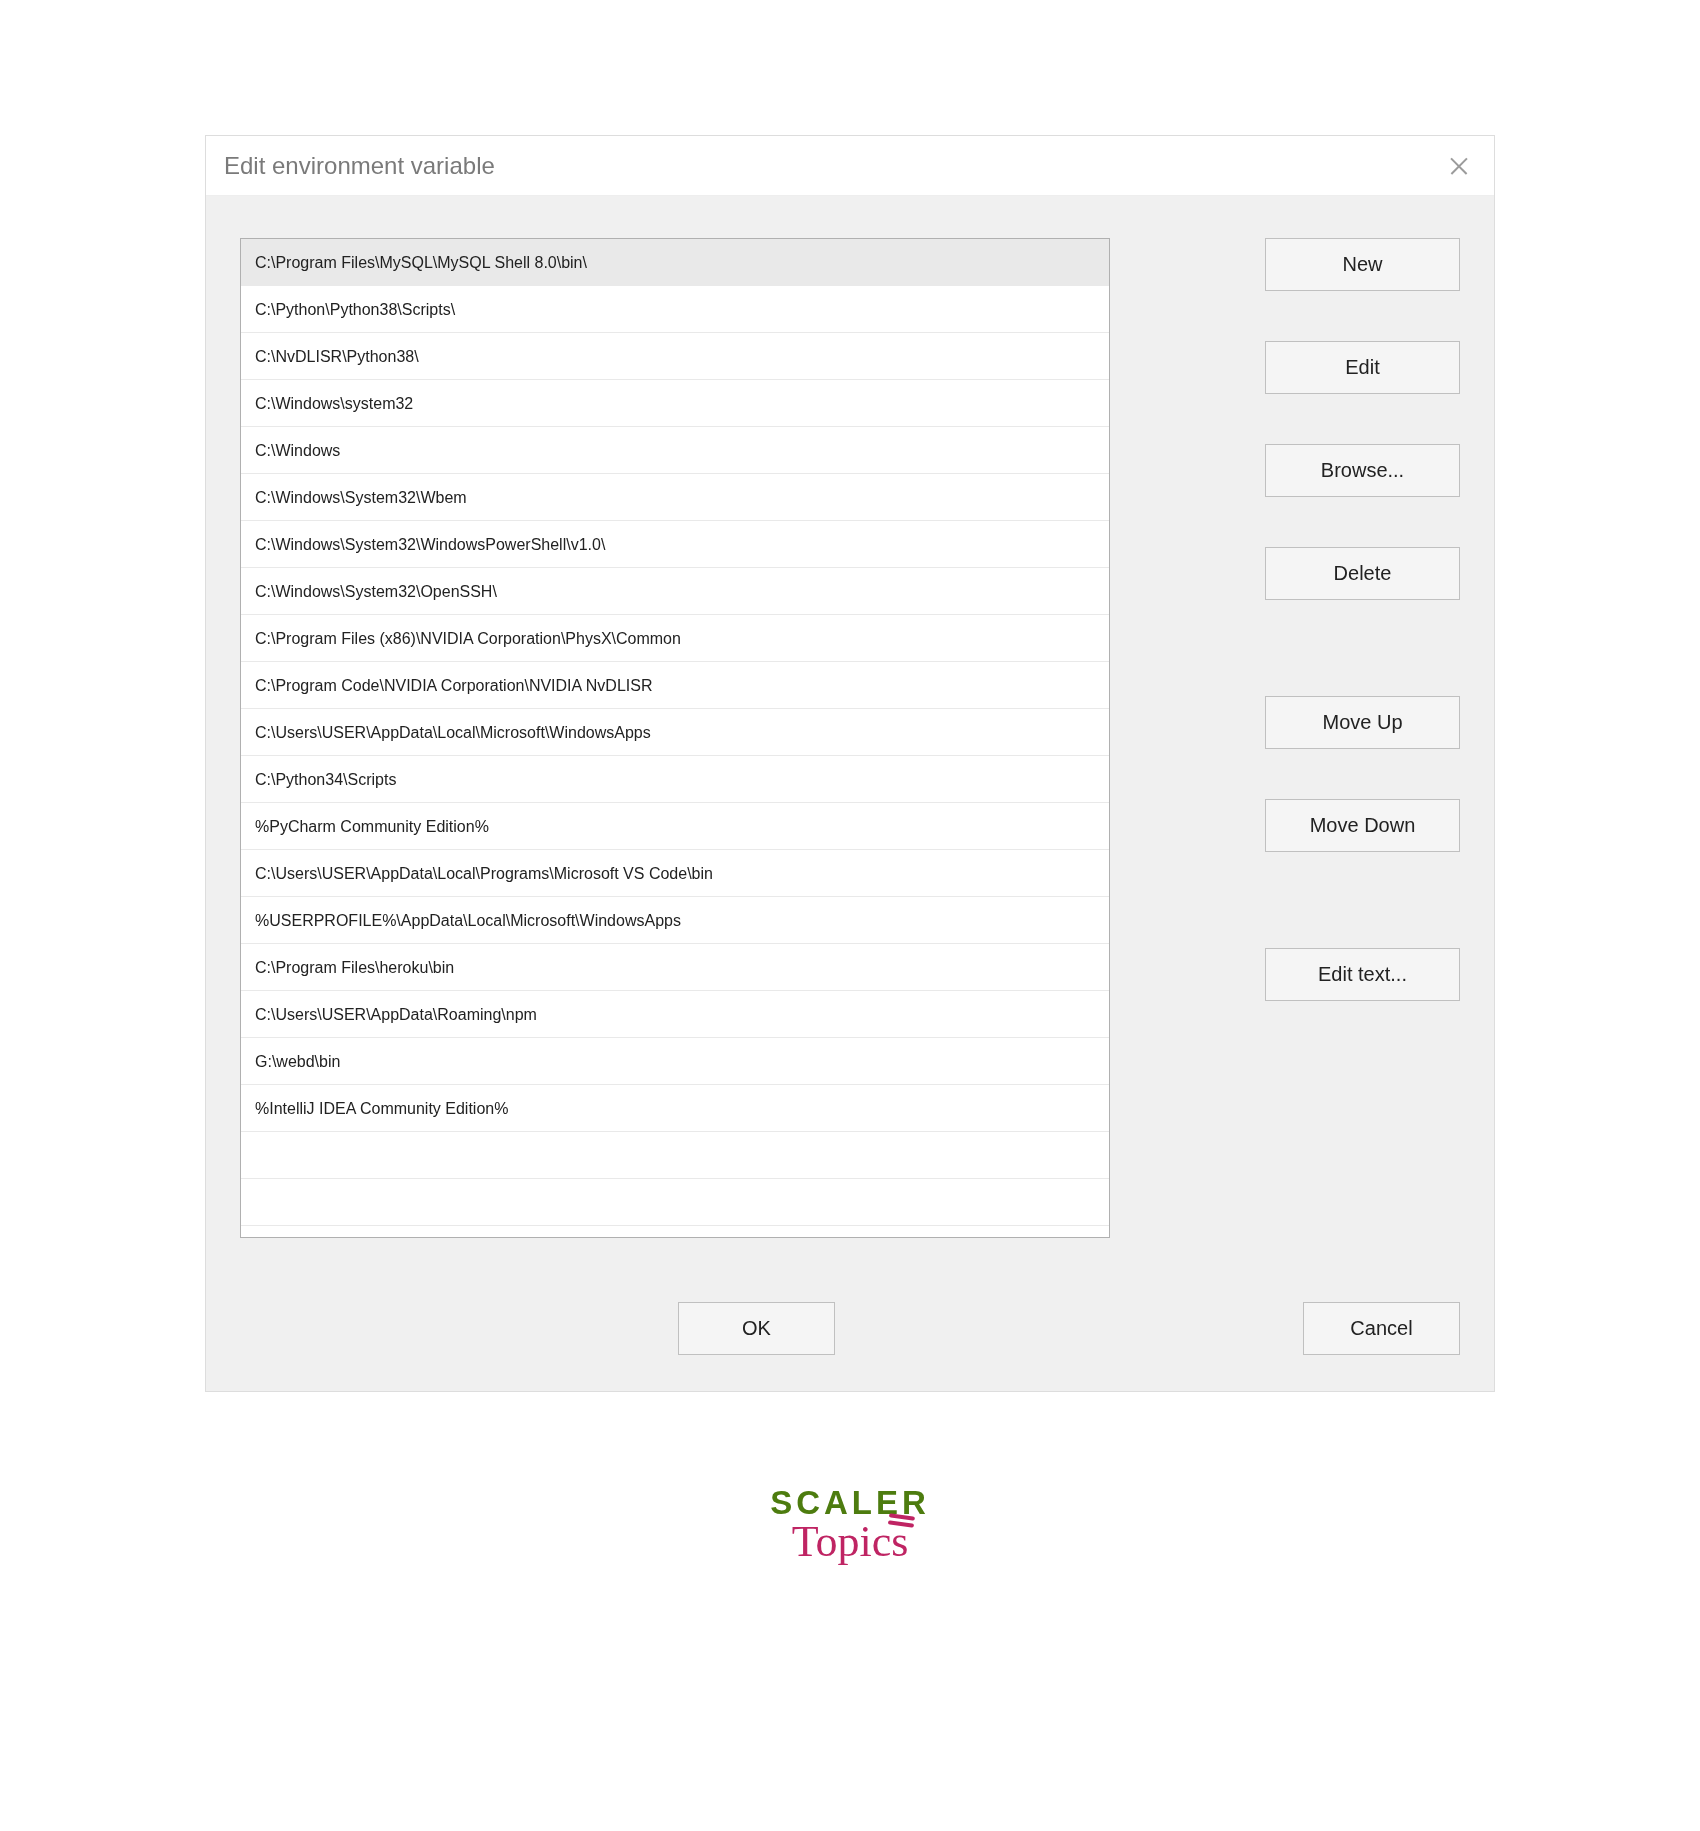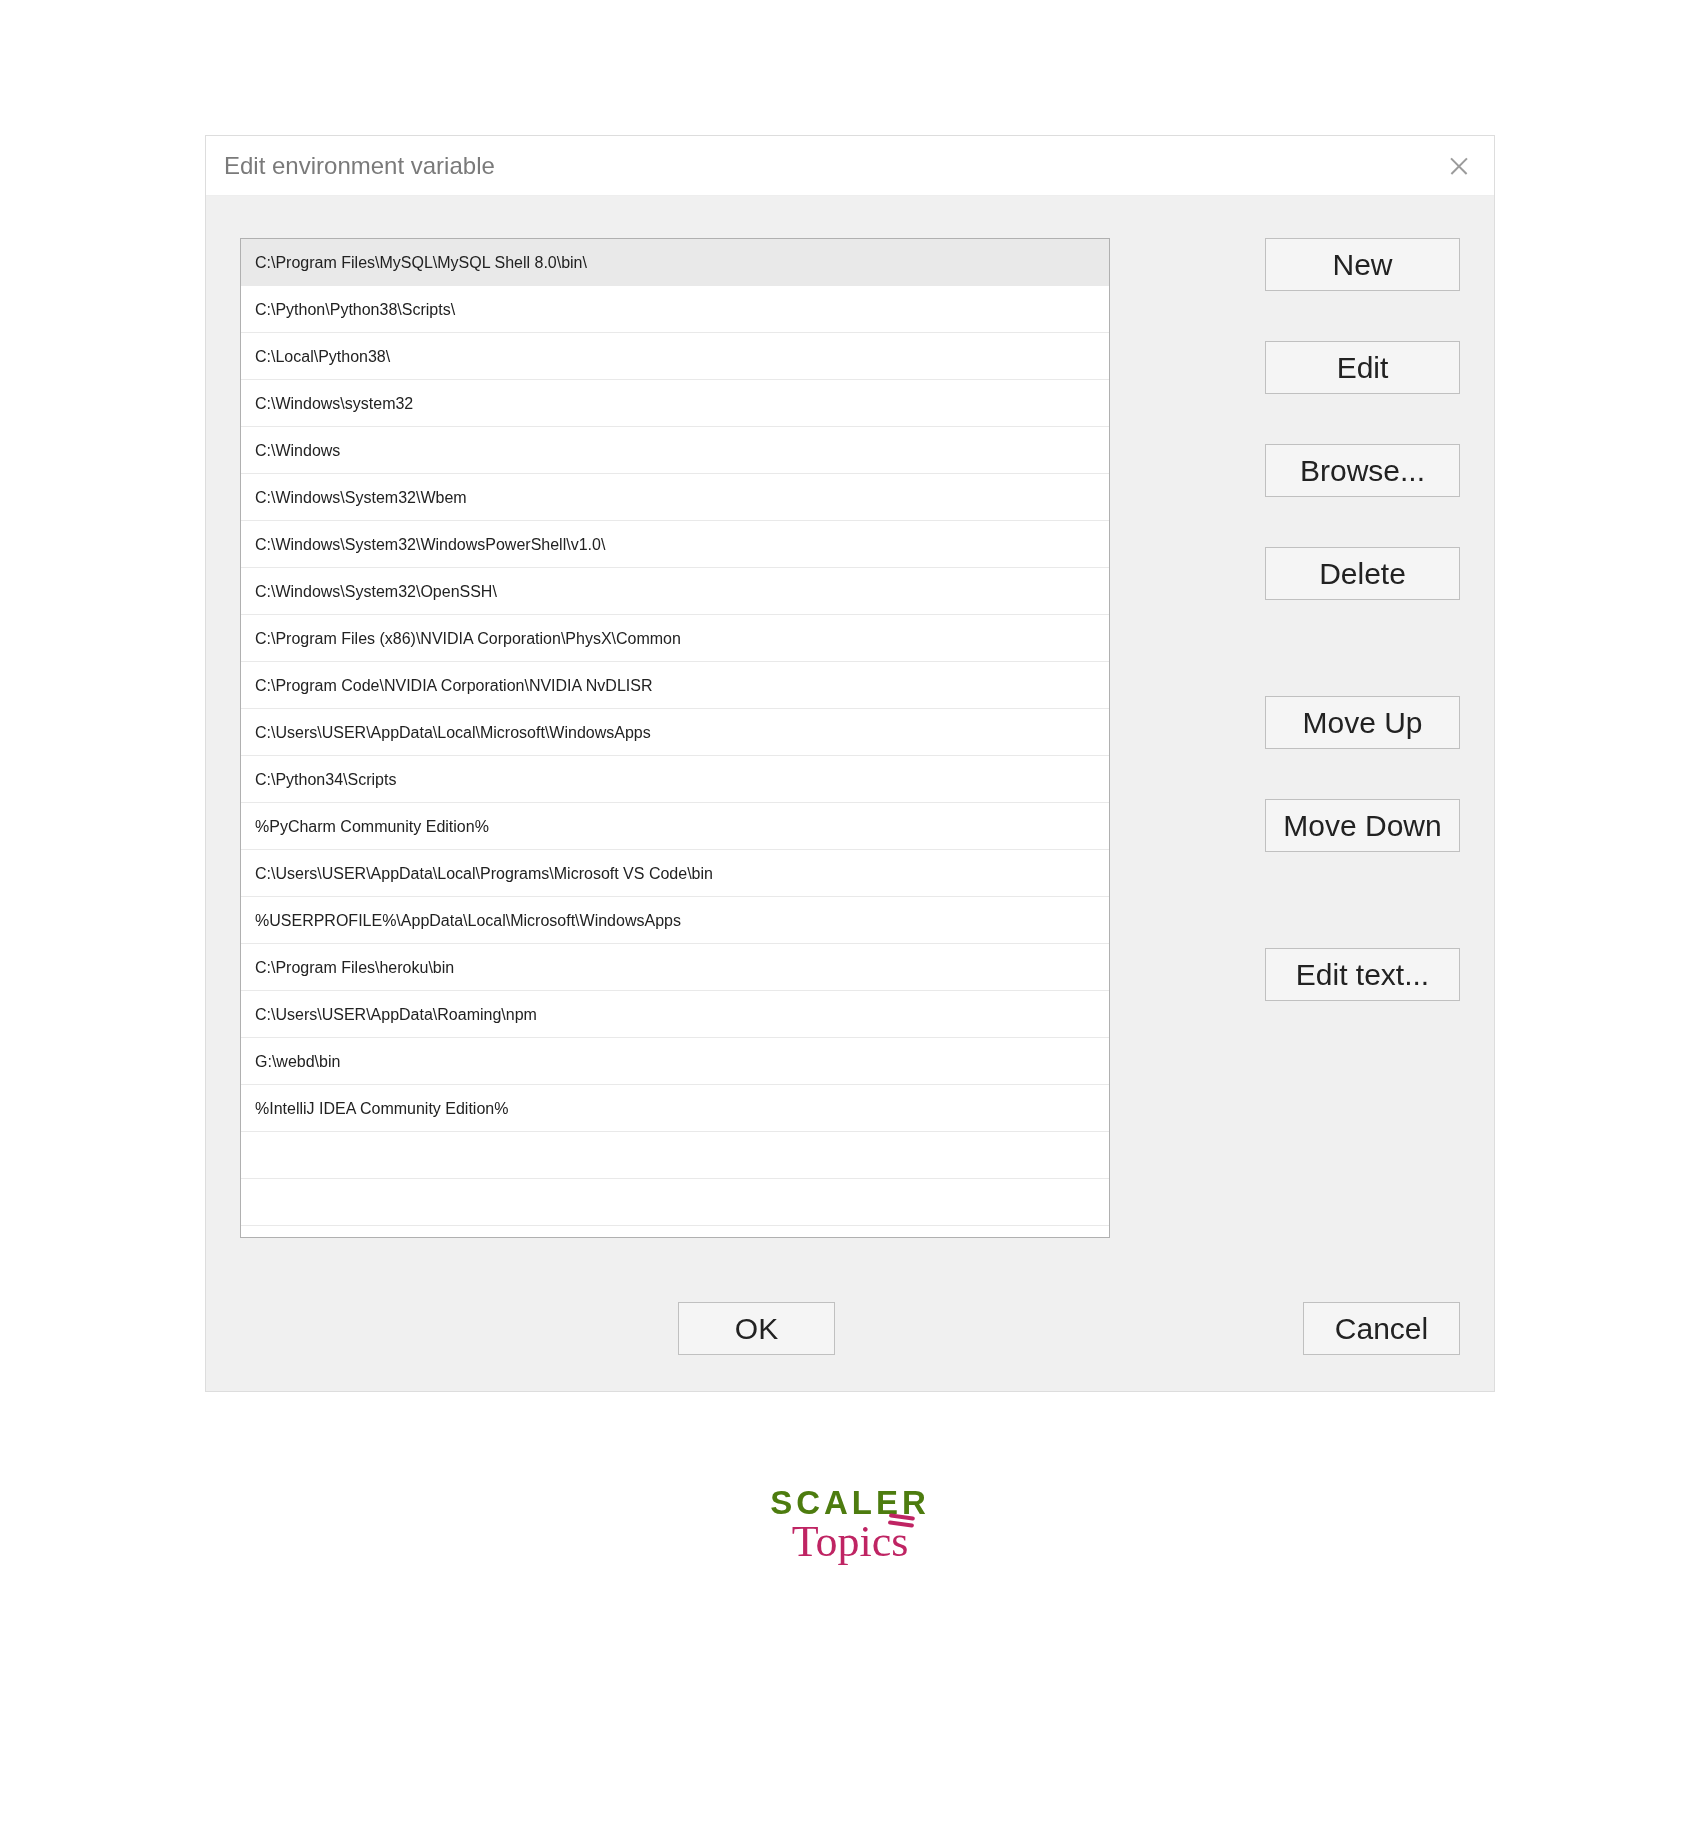--- a/index.html
+++ b/index.html
@@ -85,21 +85,21 @@
     flex: 1;
     display: flex;
     flex-direction: column;
     gap: 4px;
   }
   .btn {
     width: 195px;
     height: 53px;
     border: 1px solid #c0c0c0;
     background: #f5f5f5;
-    font-size: 30px;
+    font-size: 20px;
     color: #222222;
     font-family: inherit;
     cursor: pointer;
     margin-left: auto;
   }
   .gap-sm { height: 42px; }
   .gap-md { height: 88px; }
 
   .footer-row {
     display: flex;
@@ -152,21 +152,21 @@
     <div class="titlebar">
       <div class="titlebar-title">Edit environment variable</div>
       <div class="close-x"></div>
     </div>
 
     <div class="client">
       <div class="main-row">
         <div class="listbox" id="path-listbox">
             <div class="list-item selected">C:\Program Files\MySQL\MySQL Shell 8.0\bin\</div>
             <div class="list-item">C:\Python\Python38\Scripts\</div>
-            <div class="list-item">C:\Local\Python38\</div>
+            <div class="list-item">C:\NvDLISR\Python38\</div>
             <div class="list-item">C:\Windows\system32</div>
             <div class="list-item">C:\Windows</div>
             <div class="list-item">C:\Windows\System32\Wbem</div>
             <div class="list-item">C:\Windows\System32\WindowsPowerShell\v1.0\</div>
             <div class="list-item">C:\Windows\System32\OpenSSH\</div>
             <div class="list-item">C:\Program Files (x86)\NVIDIA Corporation\PhysX\Common</div>
             <div class="list-item">C:\Program Code\NVIDIA Corporation\NVIDIA NvDLISR</div>
             <div class="list-item">C:\Users\USER\AppData\Local\Microsoft\WindowsApps</div>
             <div class="list-item">C:\Python34\Scripts</div>
             <div class="list-item">%PyCharm Community Edition%</div>

